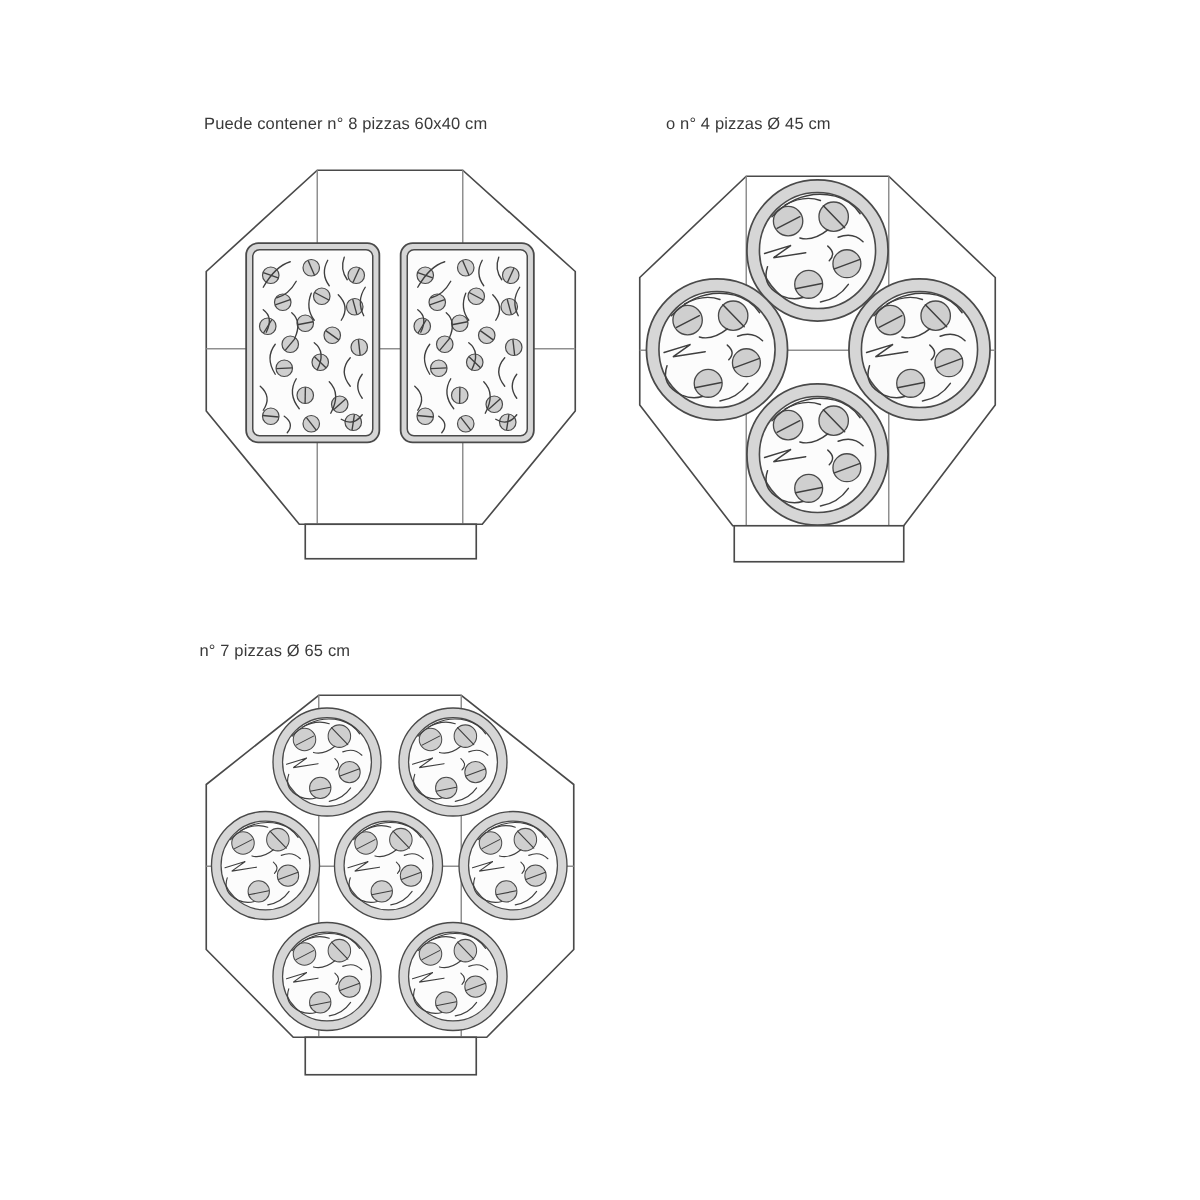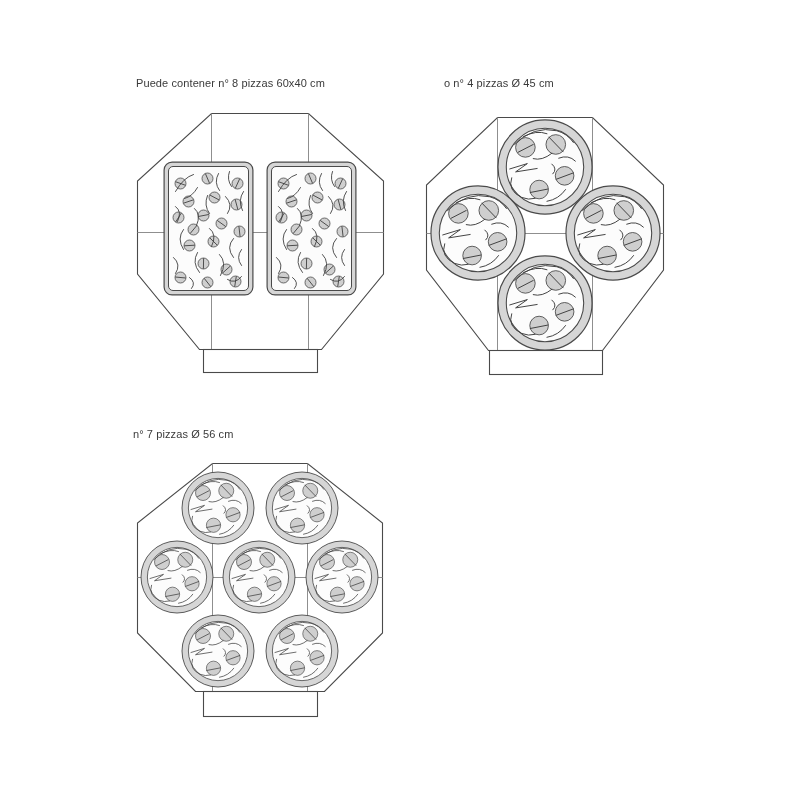--- a/index.html
+++ b/index.html
@@ -9,21 +9,21 @@
          white-space:nowrap;letter-spacing:0.1px;}
   #diagram-svg{position:absolute;left:0;top:0;}
 </style>
 </head>
 <body>
 
 <div class="label" style="left:136px;top:77px">Puede contener n° 8 pizzas 60x40 cm</div>
 
 <div class="label" style="left:444px;top:77px">o n° 4 pizzas Ø 45 cm</div>
 
-<div class="label" style="left:133px;top:428px">n° 7 pizzas Ø 56 cm</div>
+<div class="label" style="left:133px;top:428px">n° 7 pizzas Ø 65 cm</div>
 
 <svg id="diagram-svg" width="800" height="800" viewBox="0 0 800 800">
   <defs>
 
     <g id="pizza">
       <circle cx="50" cy="50" r="48" fill="#d6d6d6" stroke="#4a4a4a" stroke-width="1.2"></circle>
       <circle cx="50" cy="50" r="39.5" fill="#fcfcfc" stroke="#4a4a4a" stroke-width="1.1"></circle>
       <g fill="#cfcfcf" stroke="#4a4a4a" stroke-width="0.9">
         <circle cx="30" cy="30" r="10"></circle>
         <circle cx="61" cy="27" r="10"></circle>

